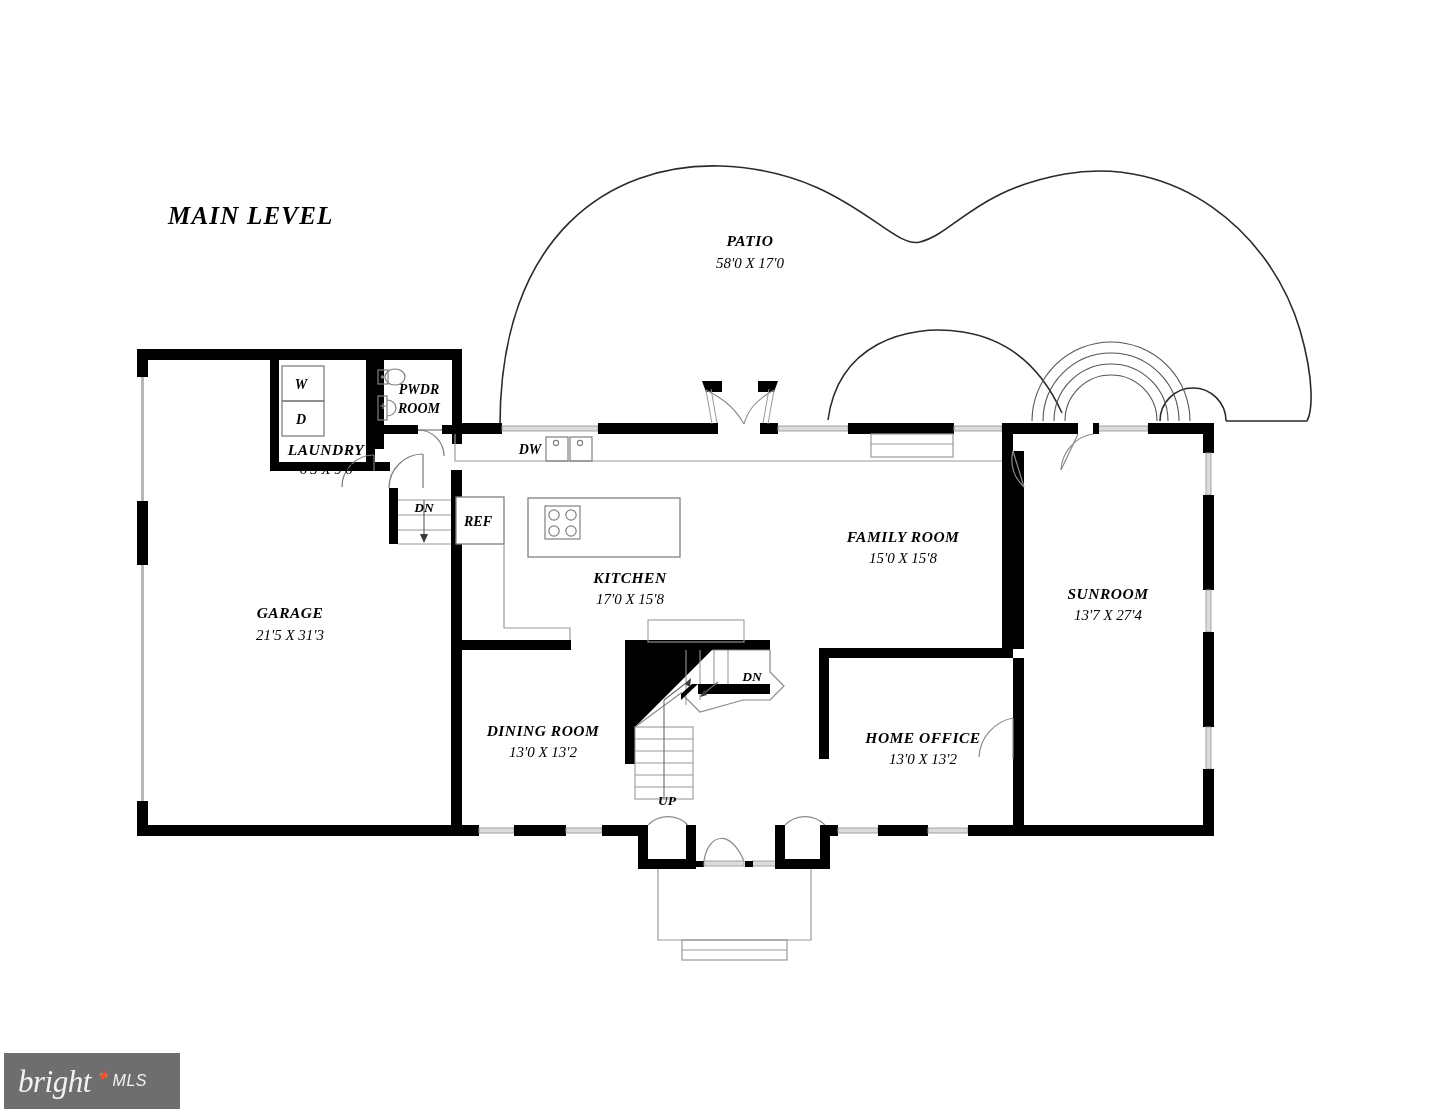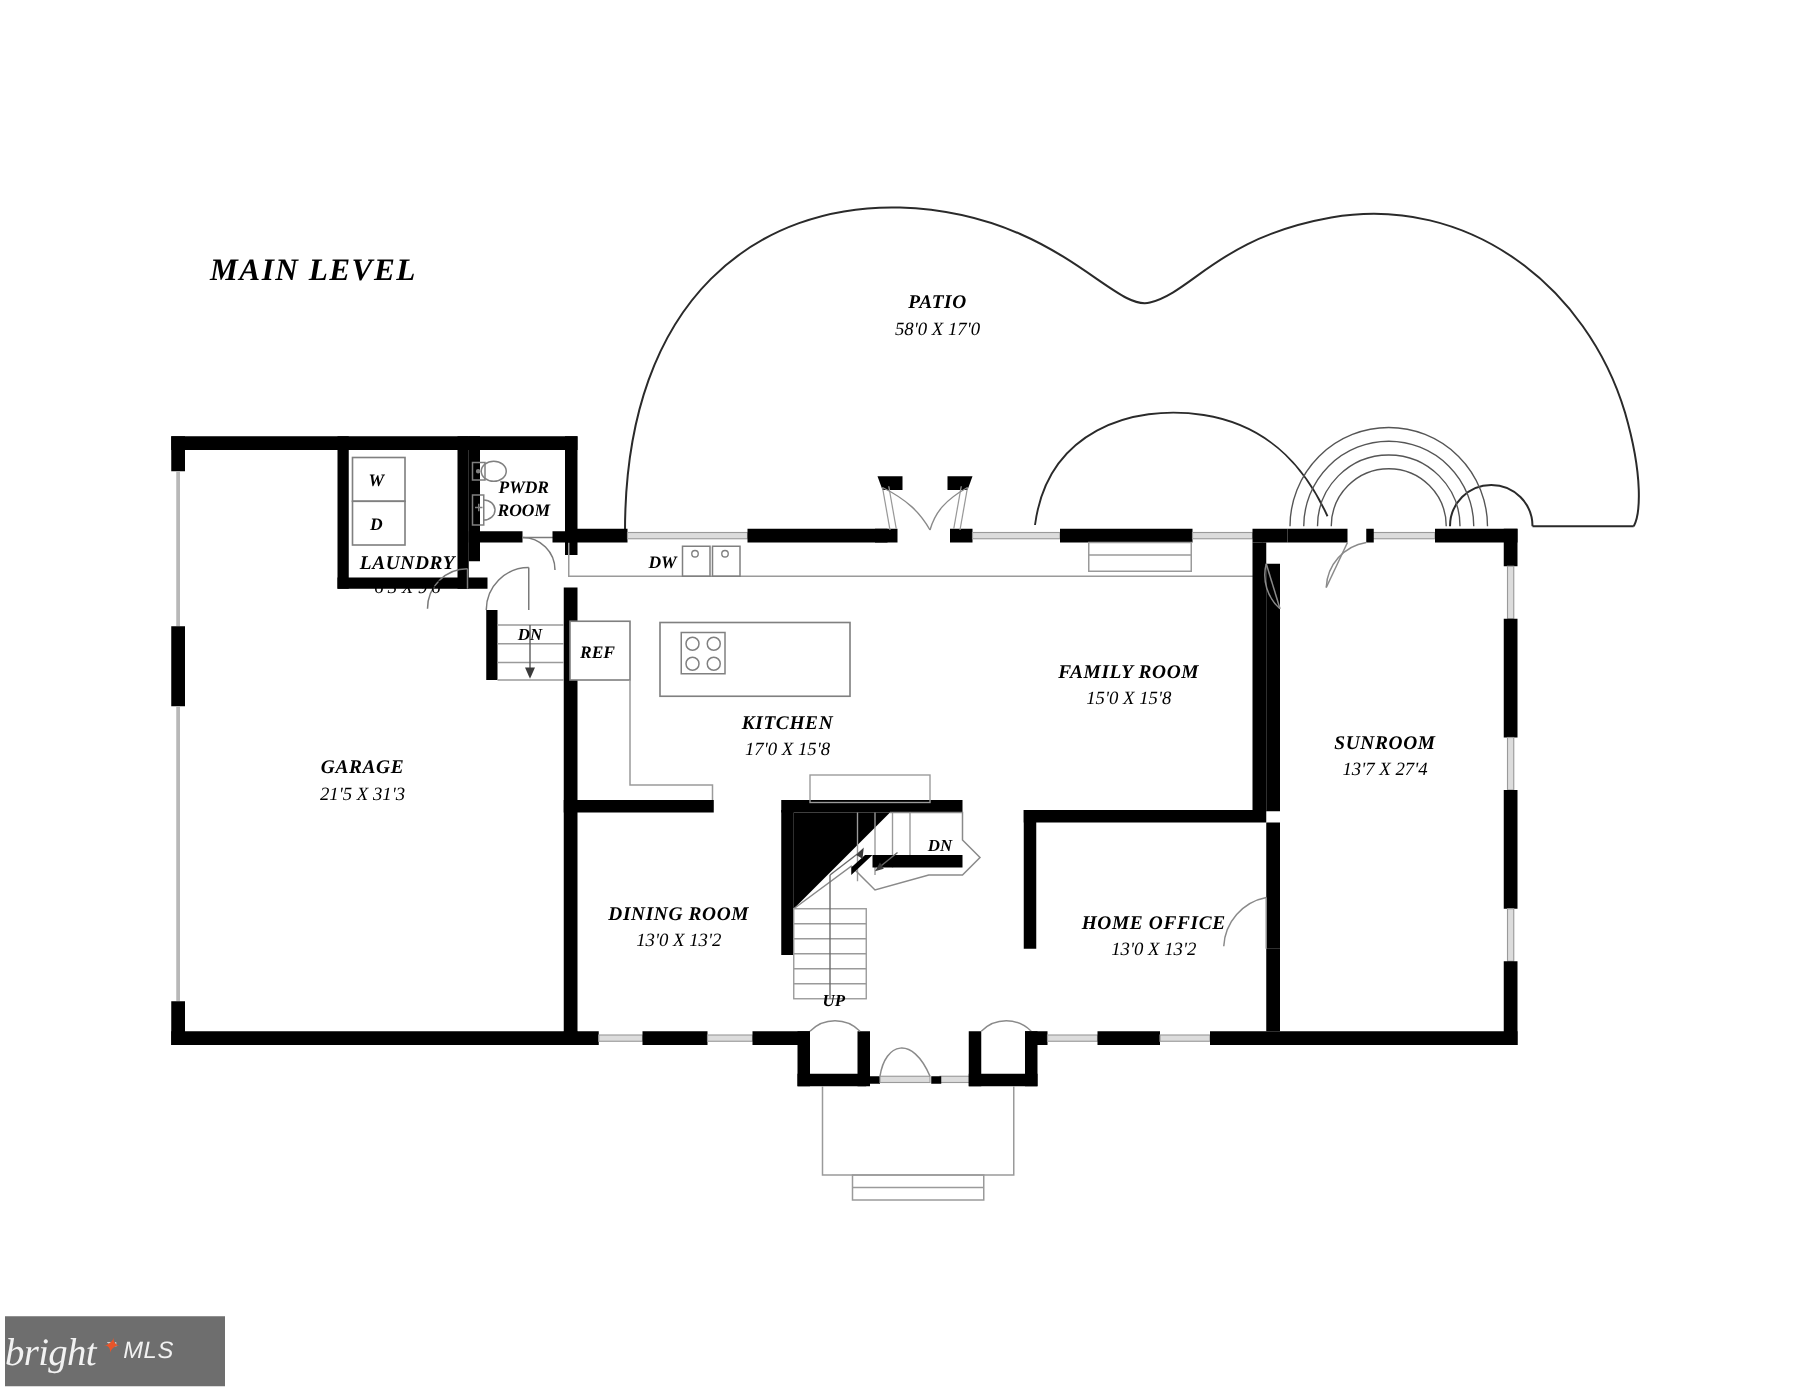--- a/index.html
+++ b/index.html
@@ -29,37 +29,37 @@
   }
   .tag-sm{
     font-family:"Liberation Serif","DejaVu Serif",serif;
     font-weight:bold;font-size:13.5px;text-anchor:middle;
   }
 
   
   #mls-logo{
     position:absolute;left:4px;top:1053px;width:176px;height:56px;
     background:#6e6e6e;display:flex;align-items:center;
-    box-sizing:border-box;
+    padding-left:14px;box-sizing:border-box;
   }
   #mls-logo .bright-word{
     font-family:"Liberation Serif","DejaVu Serif",serif;
     font-size:31px;color:#f2f2f2;line-height:1;position:relative;
     letter-spacing:-0.5px;
   }
   #mls-logo .star{
     position:absolute;right:-1px;top:2px;color:#e8552a;font-size:17px;line-height:1;
   }
   #mls-logo .tm{
     font-family:"Liberation Sans","DejaVu Sans",sans-serif;
     font-size:9px;color:#e6e6e6;vertical-align:super;margin-left:1px;
   }
   #mls-logo .mls-word{
     font-family:"Liberation Sans","DejaVu Sans",sans-serif;
-    font-size:19px;color:#f2f2f2;letter-spacing:.5px;margin-left:5px;
+    font-size:16px;color:#f2f2f2;letter-spacing:.5px;margin-left:5px;
   }
 </style>
 </head>
 <body>
 
 <div id="plan-root">
 
   <svg id="floorplan" viewBox="0 0 1440 1113">
 
     <g>

